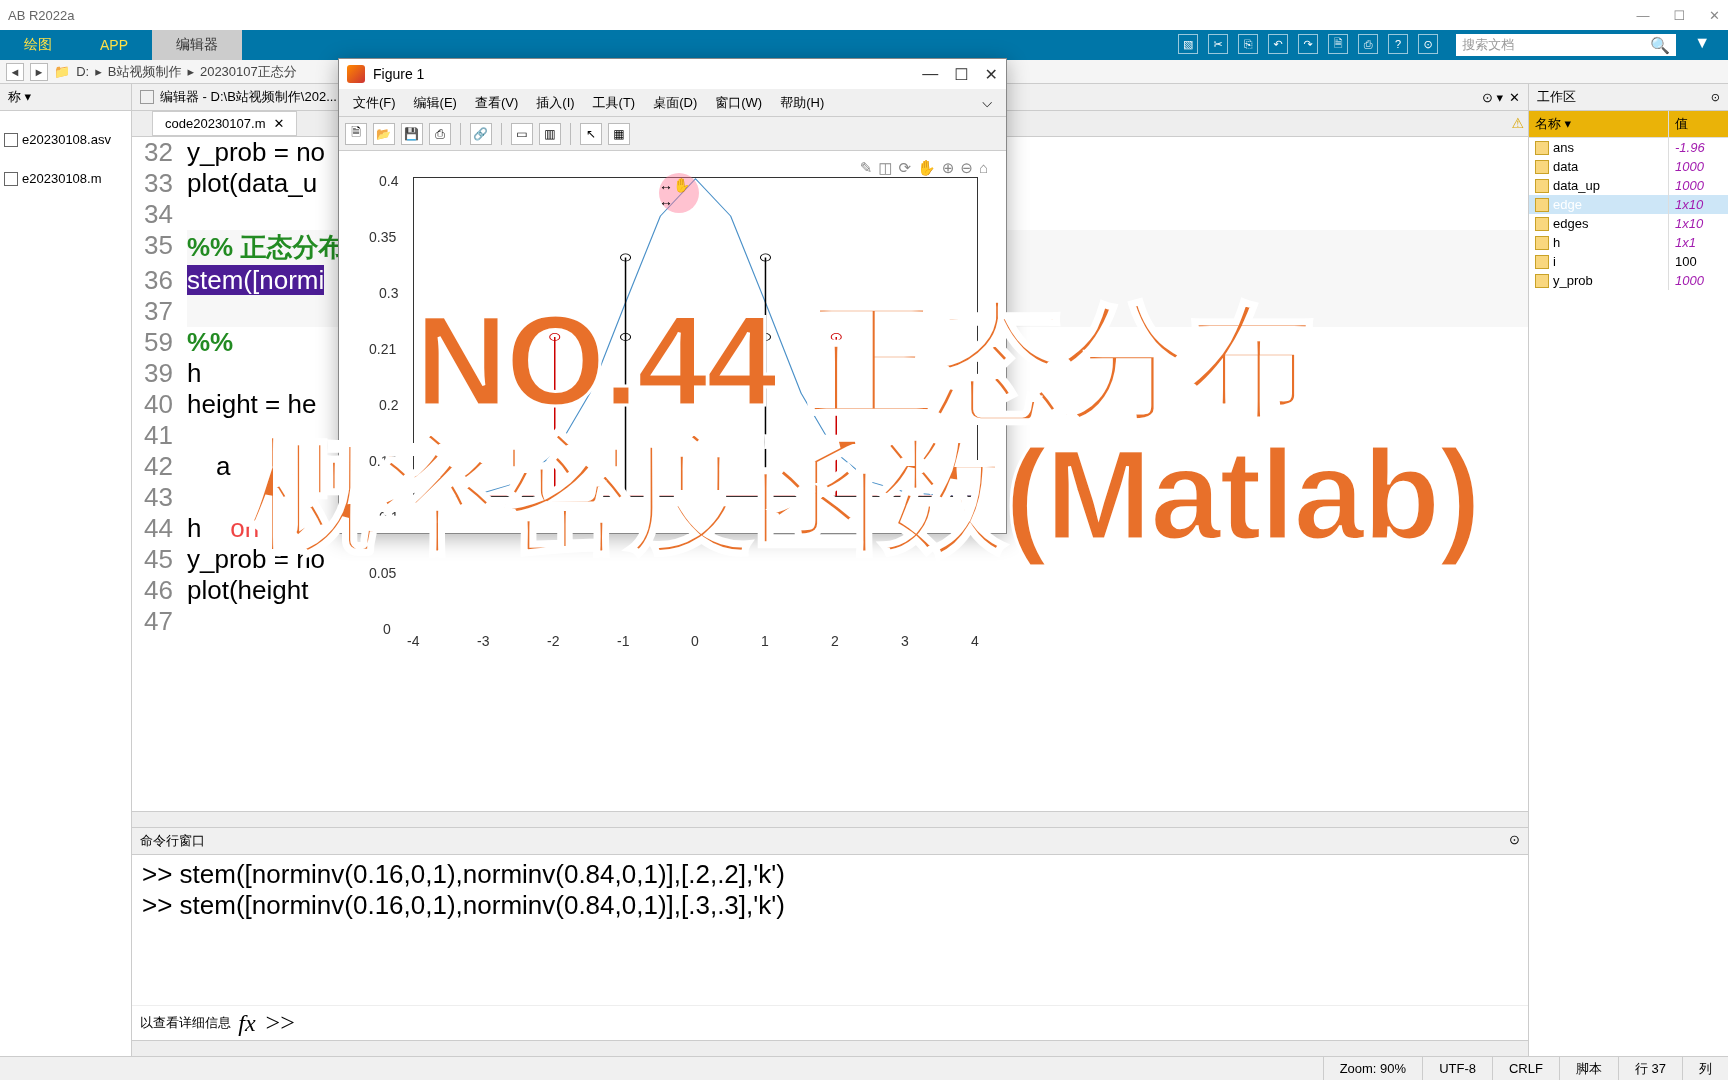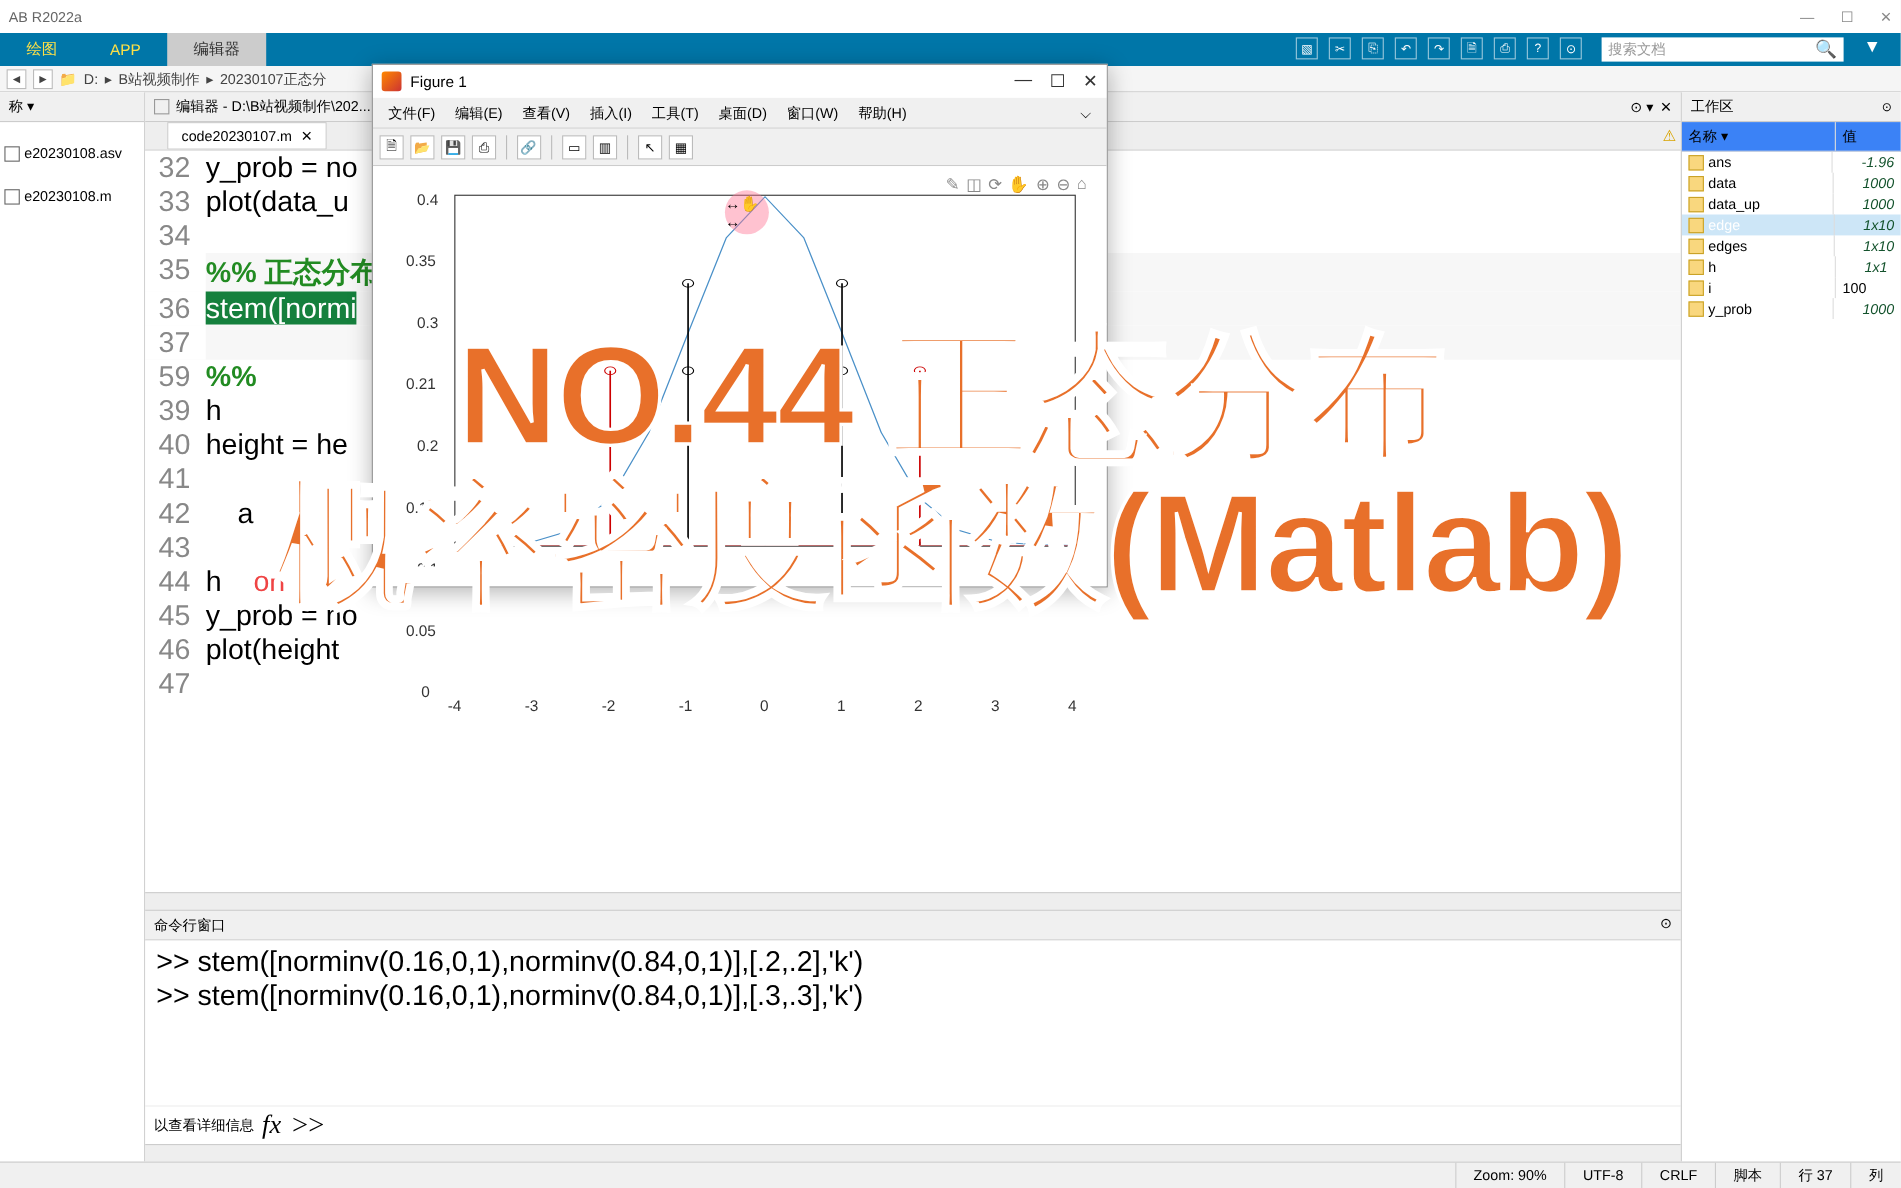--- a/index.html
+++ b/index.html
@@ -32,41 +32,41 @@
 .editor-header { background: #f0f0f0; border-bottom: 1px solid #ccc; padding: 4px 8px; font-size: 13px; display: flex; align-items: center; gap: 6px; }
 .editor-header .eic { width: 14px; height: 14px; border: 1px solid #999; }
 .tabstrip { background: #eee; border-bottom: 1px solid #ccc; display: flex; padding-left: 20px; }
 .tabstrip .tab { background: #fff; border: 1px solid #ccc; padding: 4px 12px; font-size: 13px; display: flex; gap: 8px; }
 .editor-body { flex: 1; background: #fff; overflow: hidden; font-family: "Consolas", monospace; font-size: 26px; }
 .editor-line { display: flex; }
 .editor-line .lno { width: 55px; text-align: right; padding-right: 14px; color: #888; background: #fff; user-select: none; }
 .editor-line .code { flex: 1; white-space: pre; }
 .section { background: #f7f7f7; }
 .sectcomment { color: #228B22; font-weight: bold; }
-.sel { background: #15803d; color: #fff; }
+.sel { background: #4c1d95; color: #fff; }
 .kw { color: #ef4444; }
 .editor-scroll { height: 16px; background: #eee; border-top: 1px solid #ccc; }
 
 .cmd-header { background: #f0f0f0; border-top: 1px solid #ccc; border-bottom: 1px solid #ccc; padding: 4px 8px; font-size: 13px; display: flex; }
 .cmd-body { background: #fff; font-family: "Consolas", monospace; font-size: 26px; padding: 4px 10px; height: 150px; }
 .cmd-line { white-space: pre; }
 .bottom-info { display: flex; align-items: center; font-size: 13px; padding: 2px 8px; background: #fff; border-top: 1px solid #eee; }
 .bottom-info .fx { font-style: italic; font-family: serif; font-size: 24px; padding-right: 10px; }
 
 .right-panel { width: 200px; border-left: 1px solid #ccc; background: #fff; display: flex; flex-direction: column; }
 .workspace-table { font-size: 13px; }
-.ws-head { display: flex; background: #3b82f6; border-bottom: 1px solid #ddd; font-weight: normal; }
+.ws-head { display: flex; background: #eab308; border-bottom: 1px solid #ddd; font-weight: normal; }
 .ws-head > div { padding: 4px 6px; }
 .ws-namecol { width: 140px; border-right: 1px solid #ddd; }
 .ws-valcol { flex: 1; }
 .ws-row { display: flex; }
 .ws-row > div { padding: 2px 6px; display: flex; align-items: center; gap: 4px; }
 .ws-row .varic { width: 14px; height: 14px; background: #f9d77e; border: 1px solid #c9a227; }
 .ws-row.sel { background: #cde6f7; }
-.ws-val { color: #14532d; font-style: italic; margin-left: 20px; }
+.ws-val { color: #a21caf; font-style: italic; }
 
 .statusbar { position: absolute; bottom: 0; left: 0; right: 0; height: 24px; background: #f0f0f0; border-top: 1px solid #ccc; display: flex; align-items: center; font-size: 13px; }
 .statusbar > div { padding: 0 16px; border-left: 1px solid #ccc; height: 100%; display: flex; align-items: center; }
 
 .figure-window { position: absolute; left: 338px; top: 58px; width: 669px; height: 476px; background: #f0f0f0; border: 1px solid #888; box-shadow: 0 4px 20px rgba(0,0,0,0.3); display: flex; flex-direction: column; }
 .fig-title { height: 30px; background: #fff; display: flex; align-items: center; padding: 0 8px; font-size: 14px; }
 .fig-title .logo { width: 18px; height: 18px; background: linear-gradient(135deg,#f80,#c33); border-radius: 3px; margin-right: 8px; }
 .fig-title .wctrl { margin-left: auto; display: flex; gap: 16px; color: #333; font-size: 16px; font-family: Arial; }
 .fig-menu { height: 28px; background: #f0f0f0; border-bottom: 1px solid #ccc; display: flex; align-items: center; padding: 0 6px; font-size: 13px; gap: 2px; }
 .fig-menu > span { padding: 0 8px; }

